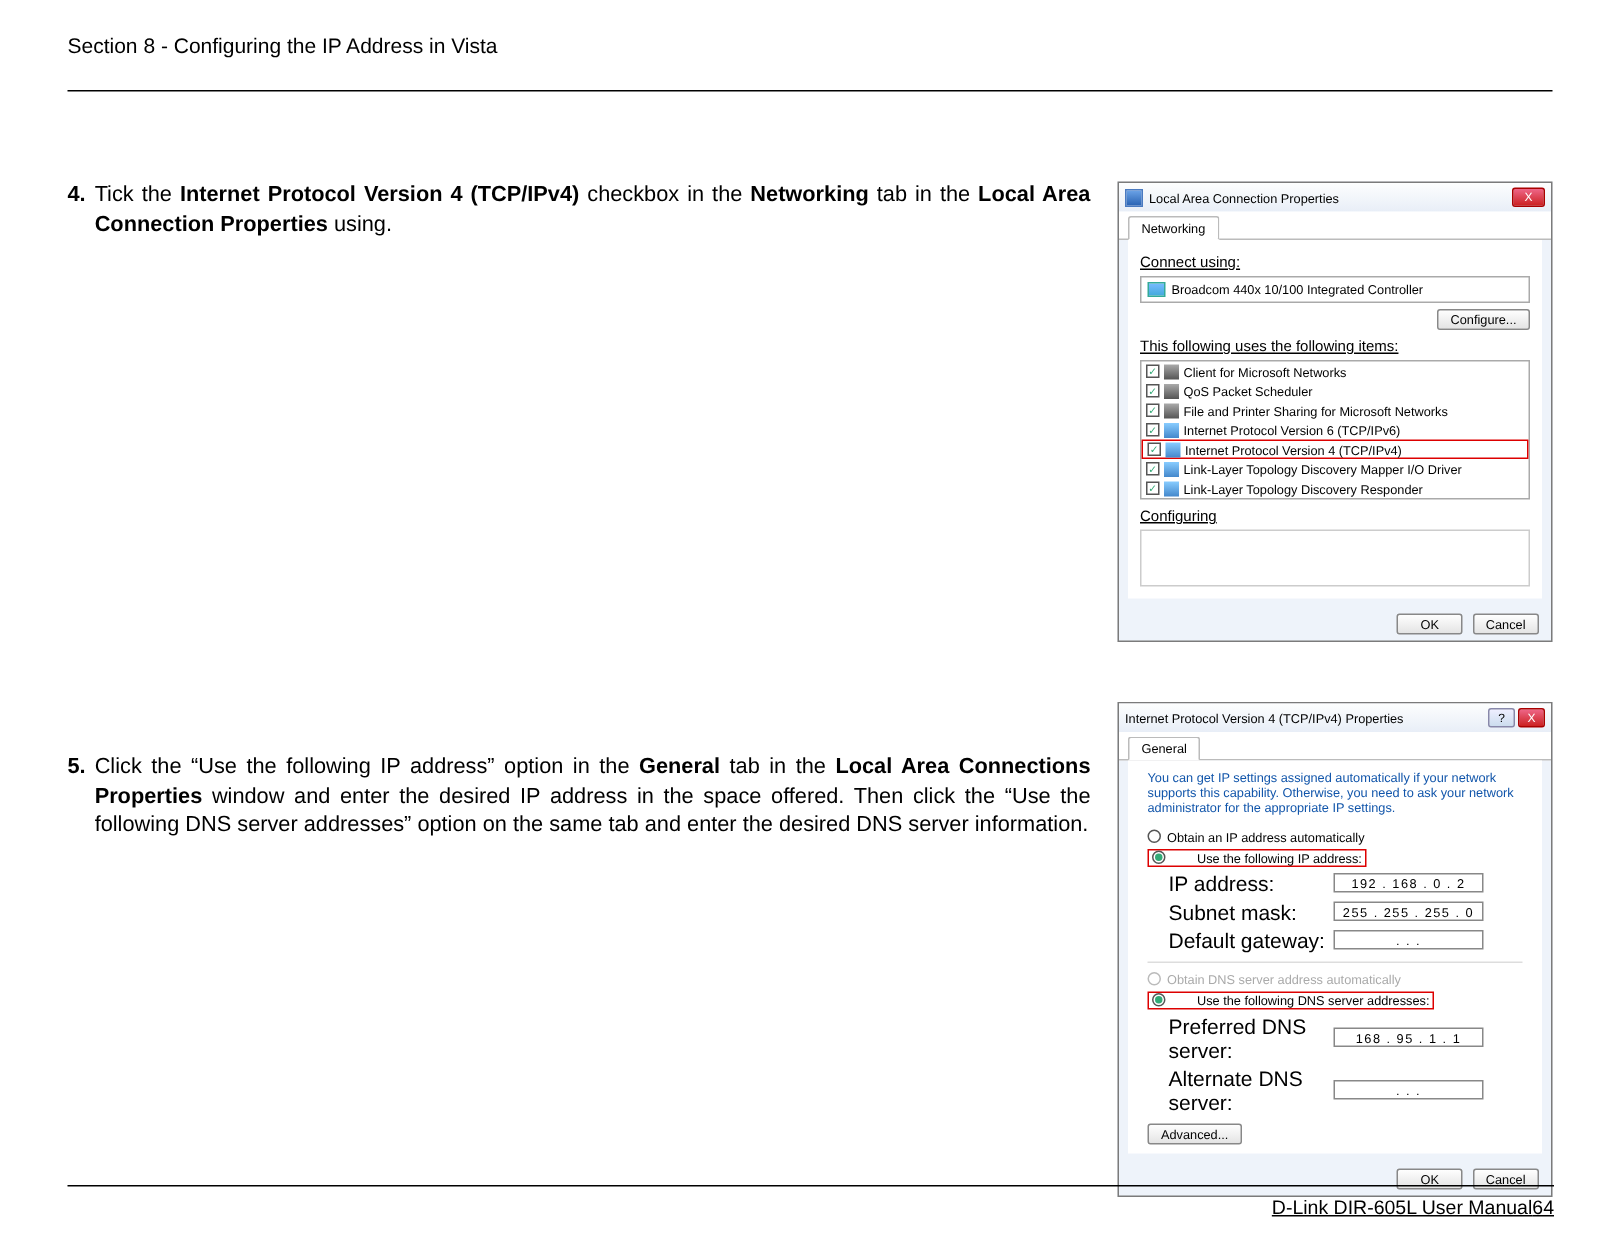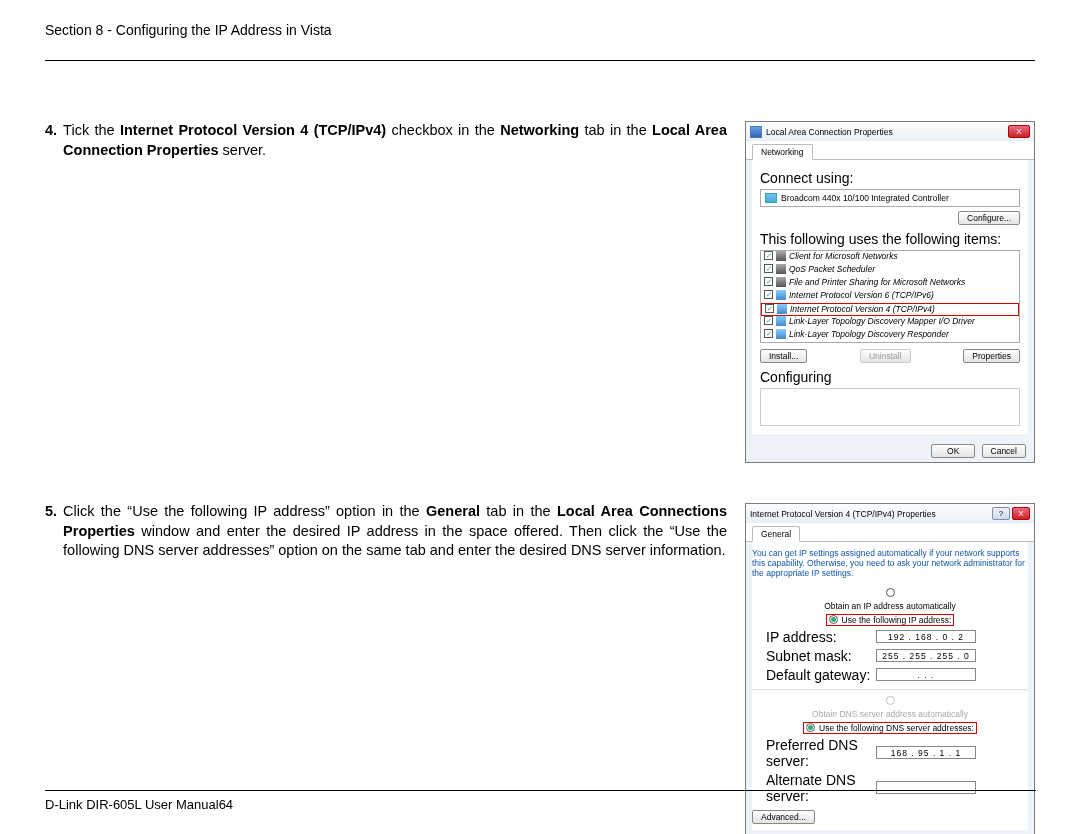--- a/index.html
+++ b/index.html
@@ -17,65 +17,65 @@
   .titlebar { display: flex; align-items: center; padding: 3px 4px; background: linear-gradient(#fdfefe,#e8eef7); }
   .titlebar .ticon { width: 12px; height: 12px; background: linear-gradient(#6aa2e6,#2a63b3); border: 1px solid #4a7ac0; margin-right: 4px; }
   .titlebar .ttext { flex: 1; font-size: 8.5px; }
   .closebtn { width: 22px; height: 13px; background: linear-gradient(#e68,#c22); border: 1px solid #a00; color:#fff; display:flex; align-items:center; justify-content:center; font-size:8px; border-radius:2px; }
   .help-close { display:flex; gap:2px; }
   .help-close .hb { width:18px; height:13px; background:linear-gradient(#eef,#cde); border:1px solid #88a; display:flex; align-items:center; justify-content:center; font-size:8px; border-radius:2px; }
   .help-close .xb { width:18px; height:13px; background:linear-gradient(#e68,#c22); border:1px solid #a00; color:#fff; display:flex; align-items:center; justify-content:center; font-size:8px; border-radius:2px; }
   .tabrow { background:#fff; padding: 2px 6px 0 6px; border-bottom:1px solid #bbb; }
   .tab { display:inline-block; padding: 2px 8px; border:1px solid #bbb; border-bottom:1px solid #fff; background:#fff; border-radius:2px 2px 0 0; position:relative; top:1px; }
   .panel { background:#fff; margin: 0 6px 6px 6px; padding: 8px 8px; }
-  .panel2 { background:#fff; margin: 0 6px 6px 6px; padding: 6px 0; }
-  .label { font-size:14px; margin: 2px 0 3px; }
+  .panel2 { background:#fff; margin: 0 6px 6px 6px; padding: 6px 13px; }
+  .label { font-size:10px; margin: 2px 0 3px; text-decoration: underline; }
   .adapterbox { border:1px solid #aaa; background:#fff; padding:3px 4px; display:flex; align-items:center; gap:4px; }
   .adaptr-icon { width:12px; height:10px; background:linear-gradient(#7bf,#4ad); border:1px solid #3a9; }
   .btn { display:inline-block; padding:1px 8px; border:1px solid #888; background:linear-gradient(#fefefe,#e4e4e4); border-radius:2px; font-size:8.5px; }
   .btn.dis { color:#999; border-color:#ccc; }
   .rght { text-align:right; margin-top:4px; }
   .listbox { border:1px solid #aaa; background:#fff; margin-top:3px; }
-  .li { display:flex; gap:3px; padding:0 3px; height:13px;font-style:italic; }
+  .li { display:flex; align-items:center; gap:3px; padding:0 3px; height:13px; }
   .li.hl { border:1px solid #d00; background:#fff; }
   .chk { width:9px; height:9px; border:1px solid #555; background:#fff; display:flex; align-items:center; justify-content:center; font-size:7px; color:#3a7; }
   .mico { width:10px; height:10px; background:linear-gradient(#aaa,#555); }
   .mico.net { background:linear-gradient(#8cf,#48c); }
   .buttons3 { display:flex; justify-content:space-between; gap:6px; margin-top:6px; }
   .desc { margin-top:6px; }
   .descbox { border:1px solid #ccc; height:38px; margin-top:2px; }
   .okrow { text-align:right; padding:4px 8px; }
   .okrow .btn { margin-left:4px; min-width:44px; text-align:center; }
   .blurb { font-size:8.5px; color:#15a; line-height:1.2; }
-  .radio-row { display:flex; align-items:center; gap:4px; margin:3px 0;flex-direction:column; }
+  .radio-row { display:flex; align-items:center; gap:4px; margin:3px 0; }
   .radio { width:9px; height:9px; border:1px solid #555; border-radius:50%; background:#fff; display:flex; align-items:center; justify-content:center; }
   .radio.sel::after { content:""; width:5px; height:5px; background:#3a7; border-radius:50%; }
   .radio.dis { border-color:#bbb; }
   .radiolbl { font-size:8.5px; }
   .radiolbl.dis { color:#aaa; }
-  .redbox { border:1px solid #d00; padding:0 2px; display:inline-flex; gap:4px; }
+  .redbox { border:1px solid #d00; padding:0 2px; display:inline-flex; gap:21px; }
   .fieldrow { display:flex; align-items:center; margin:3px 0 3px 14px; }
   .fieldrow .flabel { width:110px; font-size:14px; }
   .ipin { border:1px solid #888; background:#fff; height:13px; width:100px; text-align:center; font-size:8.5px; letter-spacing:1px; display:flex; align-items:center; justify-content:center; }
   .hr { border-top:1px solid #ddd; margin:6px 0; }
   .advr { text-align:left; margin-top:6px; }
-  .footer { position:absolute; left:45px; right:44px; bottom:22px; border-top:1px solid #000; padding-top:6px; display:flex; justify-content:flex-start; font-size:13px; }
+  .footer { position:absolute; left:45px; right:44px; bottom:22px; border-top:1px solid #000; padding-top:6px; display:flex; justify-content:flex-end; font-size:13px;text-decoration:underline; }
 </style>
 </head>
 <body>
 
 <div class="page">
   <div class="header">Section 8 - Configuring the IP Address in Vista</div>
 
   <div class="content">
     <div class="left">
       <div class="step">
         <div class="step-num">4.</div>
         <div class="step-body">
-          <span>Tick the </span><b>Internet Protocol Version 4 (TCP/IPv4)</b><span> checkbox in the </span><b>Networking</b><span> tab in the </span><b>Local Area Connection Properties</b><span> server.</span>
+          <span>Tick the </span><b>Internet Protocol Version 4 (TCP/IPv4)</b><span> checkbox in the </span><b>Networking</b><span> tab in the </span><b>Local Area Connection Properties</b><span> using.</span>
         </div>
       </div>
       <div style="height:330px"></div>
       <div class="step">
         <div class="step-num">5.</div>
         <div class="step-body">
           <span>Click the “Use the following IP address” option in the </span><b>General</b><span> tab in the </span><b>Local Area Connections Properties</b><span> window and enter the desired IP address in the space offered. Then click the “Use the following DNS server addresses” option on the same tab and enter the desired DNS server information.</span>
         </div>
       </div>
     </div>
@@ -128,25 +128,20 @@
             <div class="li">
                 <span class="chk">✓</span>
                 <span class="mico net"></span>
                 <span>Link-Layer Topology Discovery Mapper I/O Driver</span>
               </div>
             <div class="li">
                 <span class="chk">✓</span>
                 <span class="mico net"></span>
                 <span>Link-Layer Topology Discovery Responder</span>
               </div>
-          </div>
-          <div class="buttons3">
-            <span class="btn">Install...</span>
-            <span class="btn dis">Uninstall</span>
-            <span class="btn">Properties</span>
           </div>
           <div class="desc">
             <div class="label">Configuring</div>
             <div class="descbox"></div>
           </div>
         </div>
         <div class="okrow">
           <span class="btn">OK</span>
           <span class="btn">Cancel</span>
         </div>

